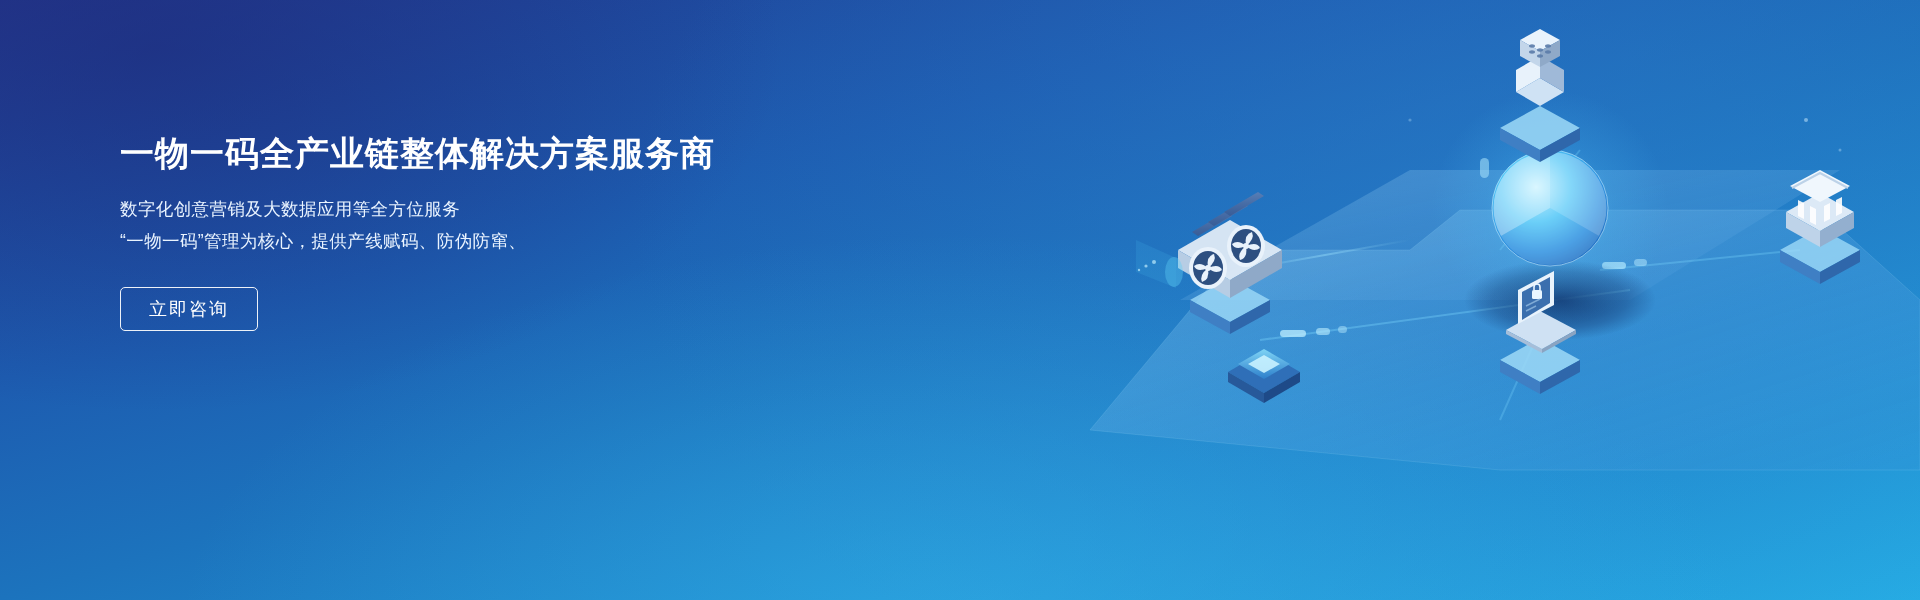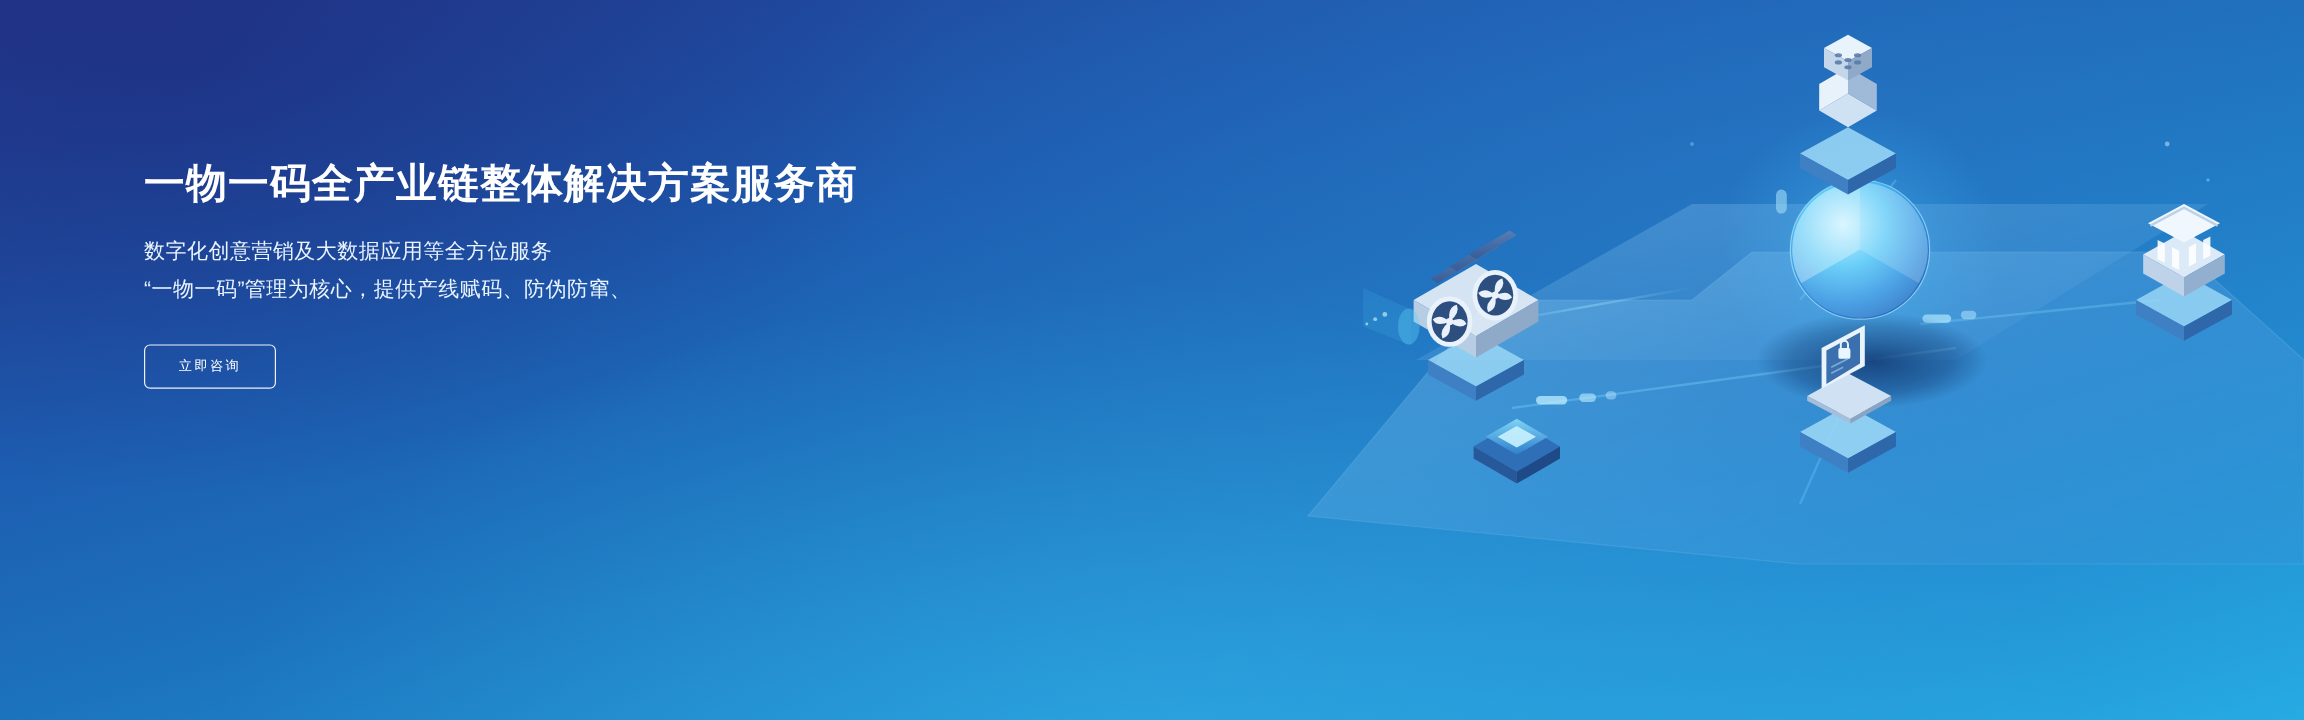--- a/index.html
+++ b/index.html
@@ -51,21 +51,21 @@
     white-space: nowrap;
   }
   .sub-wrap { margin-top: 18px; }
   .cta {
     display: inline-block;
     margin-top: 30px;
     padding: 12px 28px;
     border: 1px solid rgba(255,255,255,0.92);
     border-radius: 5px;
     color: #ffffff;
-    font-size: 11px;
+    font-size: 18px;
     letter-spacing: 2px;
     background: transparent;
     cursor: pointer;
     line-height: 1;
   }
 
   
   .art {
     position: absolute;
     right: 0;

